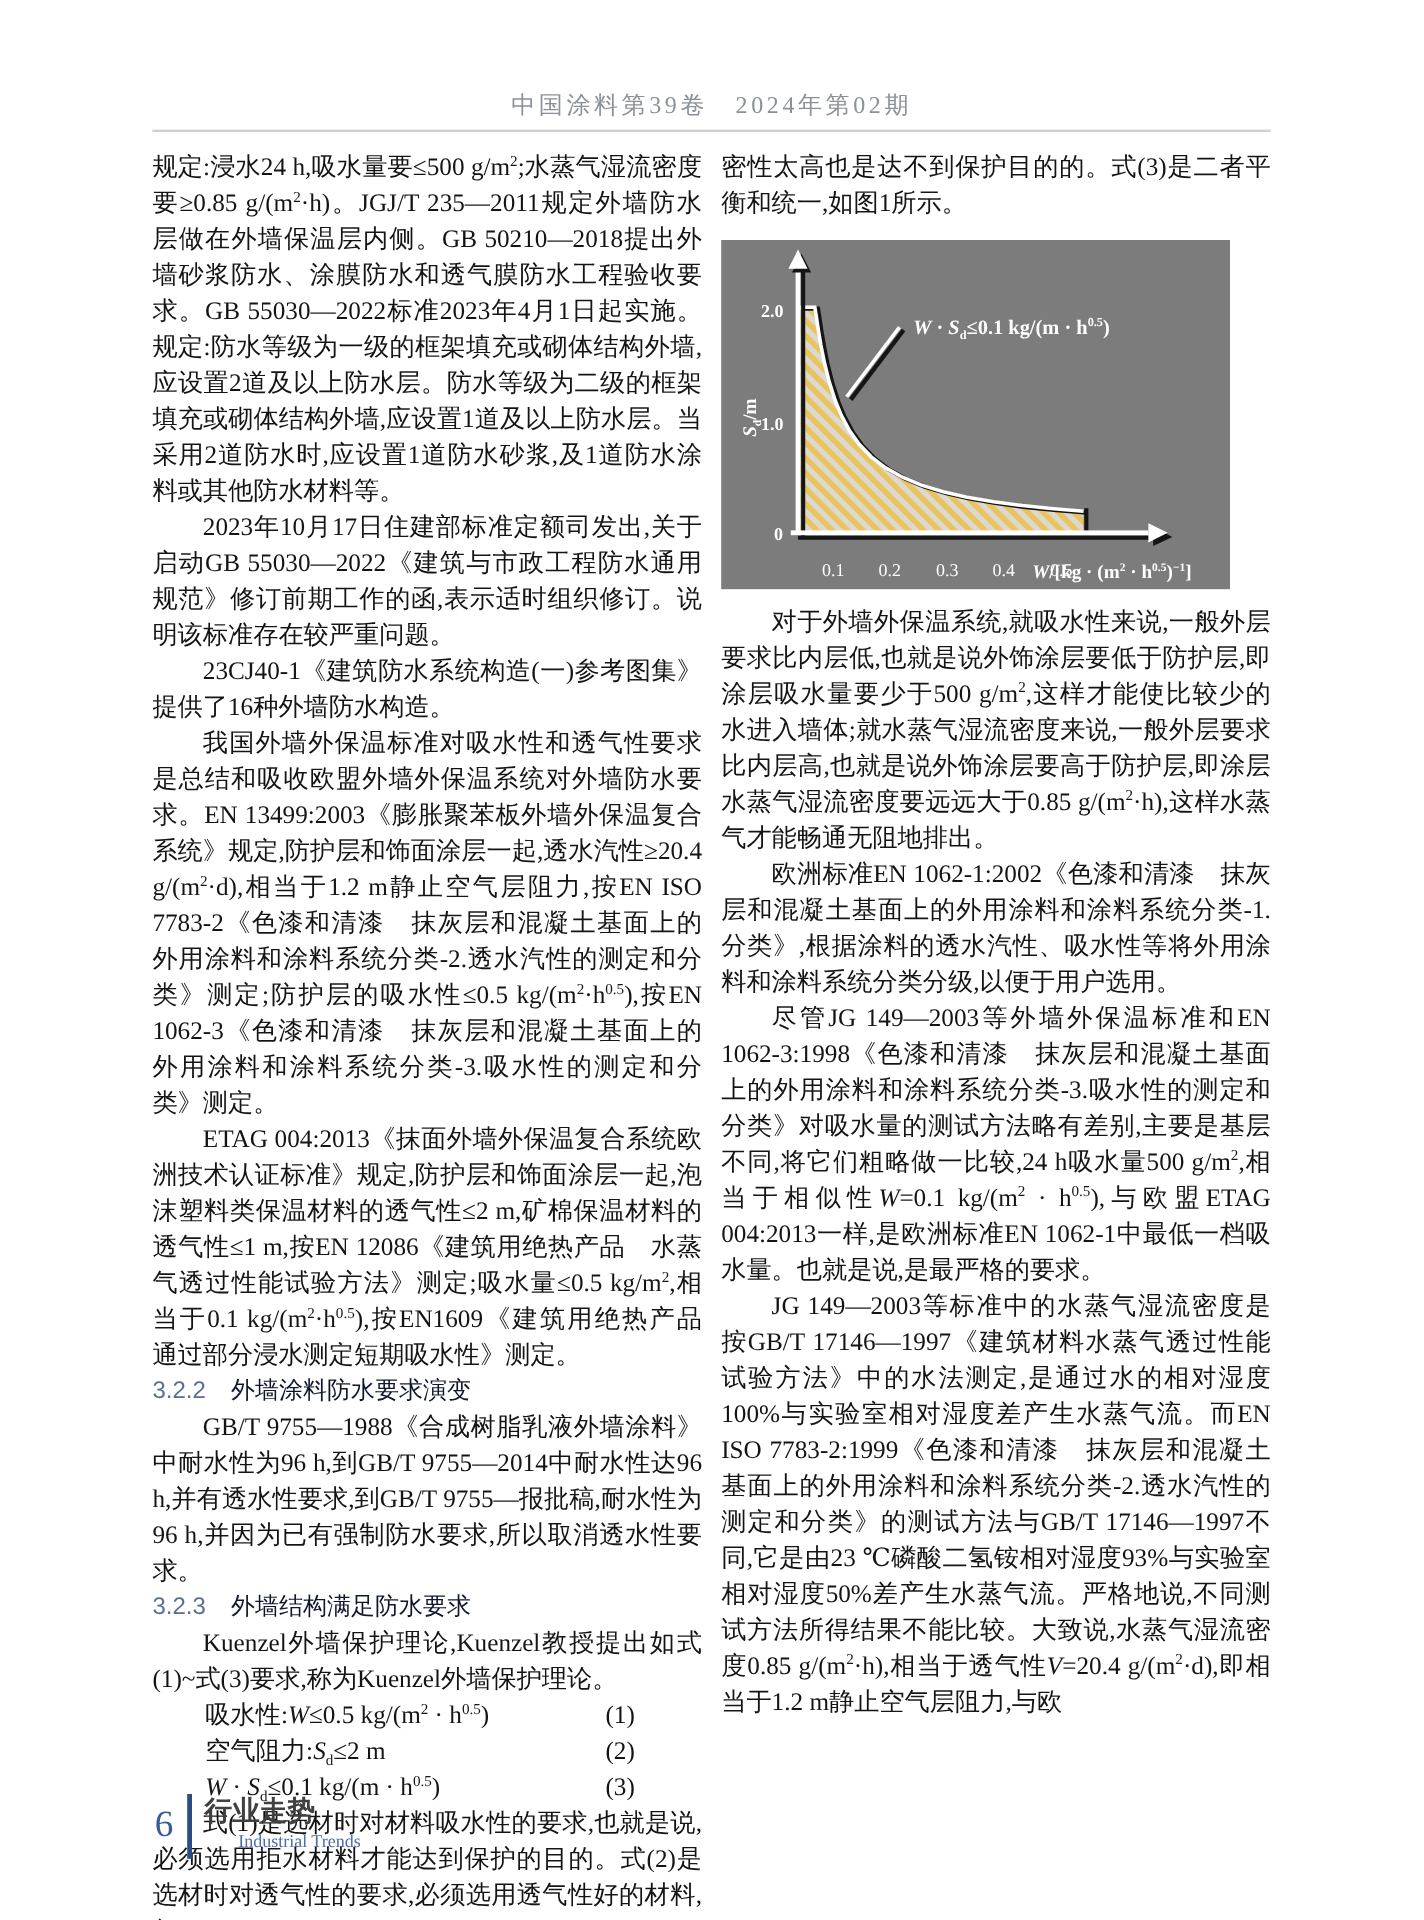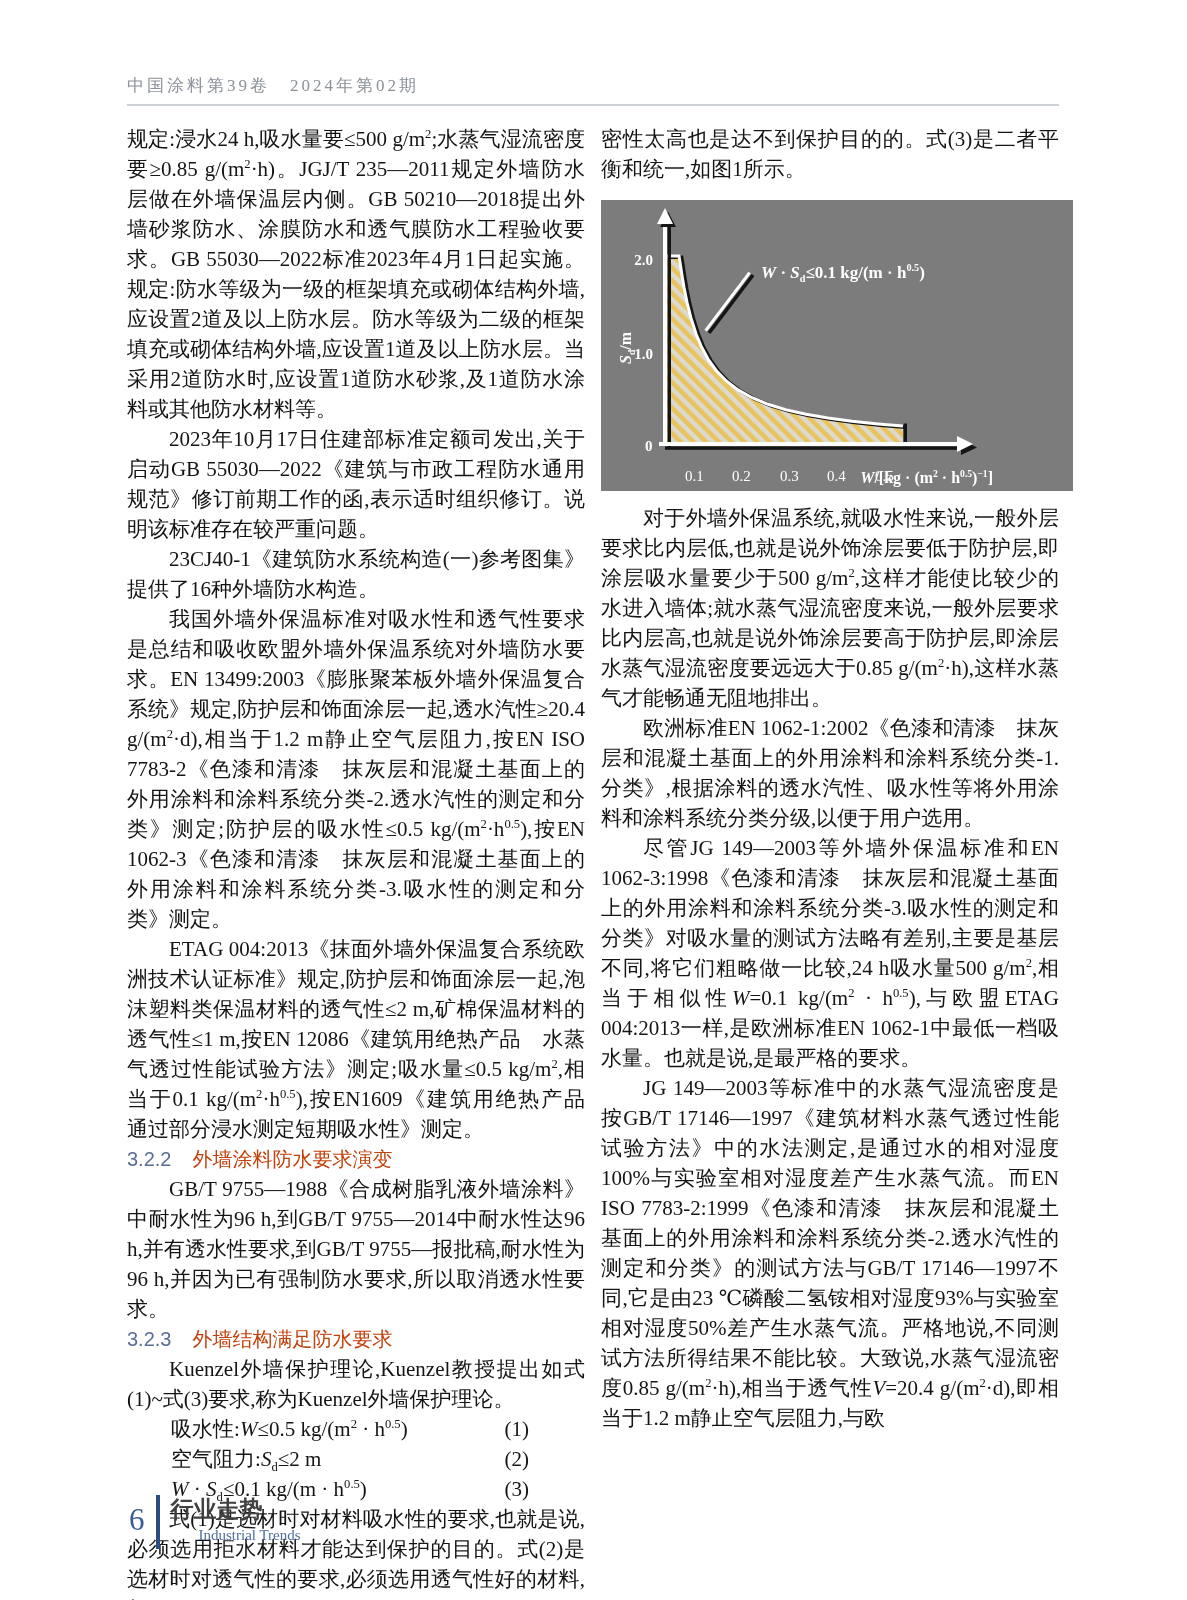--- a/index.html
+++ b/index.html
@@ -3,39 +3,39 @@
 <meta charset="utf-8">
 <style>
   html,body{margin:0;padding:0;}
   body{
     width:1187px;height:1600px;position:relative;background:#ffffff;
     font-family:"Liberation Serif","DejaVu Serif",serif;color:#141414;
     -webkit-font-smoothing:antialiased;
   }
   
   .header{position:absolute;top:74px;left:127px;width:932px;}
-  .header-row{display:flex;justify-content:flex-start;align-items:baseline;
-    color:#8b9199;font-size:17px;letter-spacing:3px;}
+  .header-row{display:flex;justify-content:center;align-items:baseline;
+    color:#8b9199;font-size:20px;letter-spacing:3px;}
   .header-rule{margin-top:7px;border-bottom:2px solid #cdd1d5;}
   
   .content{position:absolute;top:124px;left:127px;width:932px;display:flex;gap:16px;}
   .col{width:458px;font-size:21px;line-height:30px;text-align:justify;}
   .para{margin:0;text-indent:2em;}
   .para.no-indent{text-indent:0;}
   sup{font-size:60%;line-height:0;}
   sub{font-size:60%;line-height:0;}
   .sec-head{display:flex;gap:21px;align-items:baseline;margin:0;
     font-family:"Liberation Sans","DejaVu Sans",sans-serif;font-size:20px;line-height:30px;}
   .sec-num{color:#5a6d95;}
-  .sec-title{color:#c2410c;}
+  .sec-title{color:#0f172a;}
   .eq-row{display:flex;justify-content:space-between;padding-left:2.1em;padding-right:56px;
     line-height:30px;}
   
   .figure{margin:16px 0 12px 0;width:458px;}
-  .chart-box{position:relative;width:472px;height:291px;background:#7c7c7c;}
+  .chart-box{position:relative;width:424px;height:291px;background:#7c7c7c;}
   .chart-label{position:absolute;color:#ffffff;font-family:"Liberation Serif",serif;}
   .ytick{width:34px;text-align:right;font-size:15px;font-weight:bold;}
   .xtick{width:36px;text-align:left;font-size:15px;font-weight:normal;top:261px;}
   .origin-tick{font-size:15px;font-weight:bold;}
   .ylab{left:-16px;top:138px;width:72px;height:20px;text-align:center;
     transform:rotate(-90deg);font-size:16px;font-weight:bold;}
   .xlab{left:0;top:263px;width:392px;text-align:right;font-size:16px;font-weight:bold;}
   .annot{left:160px;top:58px;width:250px;font-size:17px;font-weight:bold;}
   .caption-cn{margin-top:13px;width:424px;text-align:center;font-weight:bold;font-size:20px;line-height:26px;}
   .caption-en{width:424px;text-align:center;font-weight:bold;font-size:19px;line-height:26px;}

